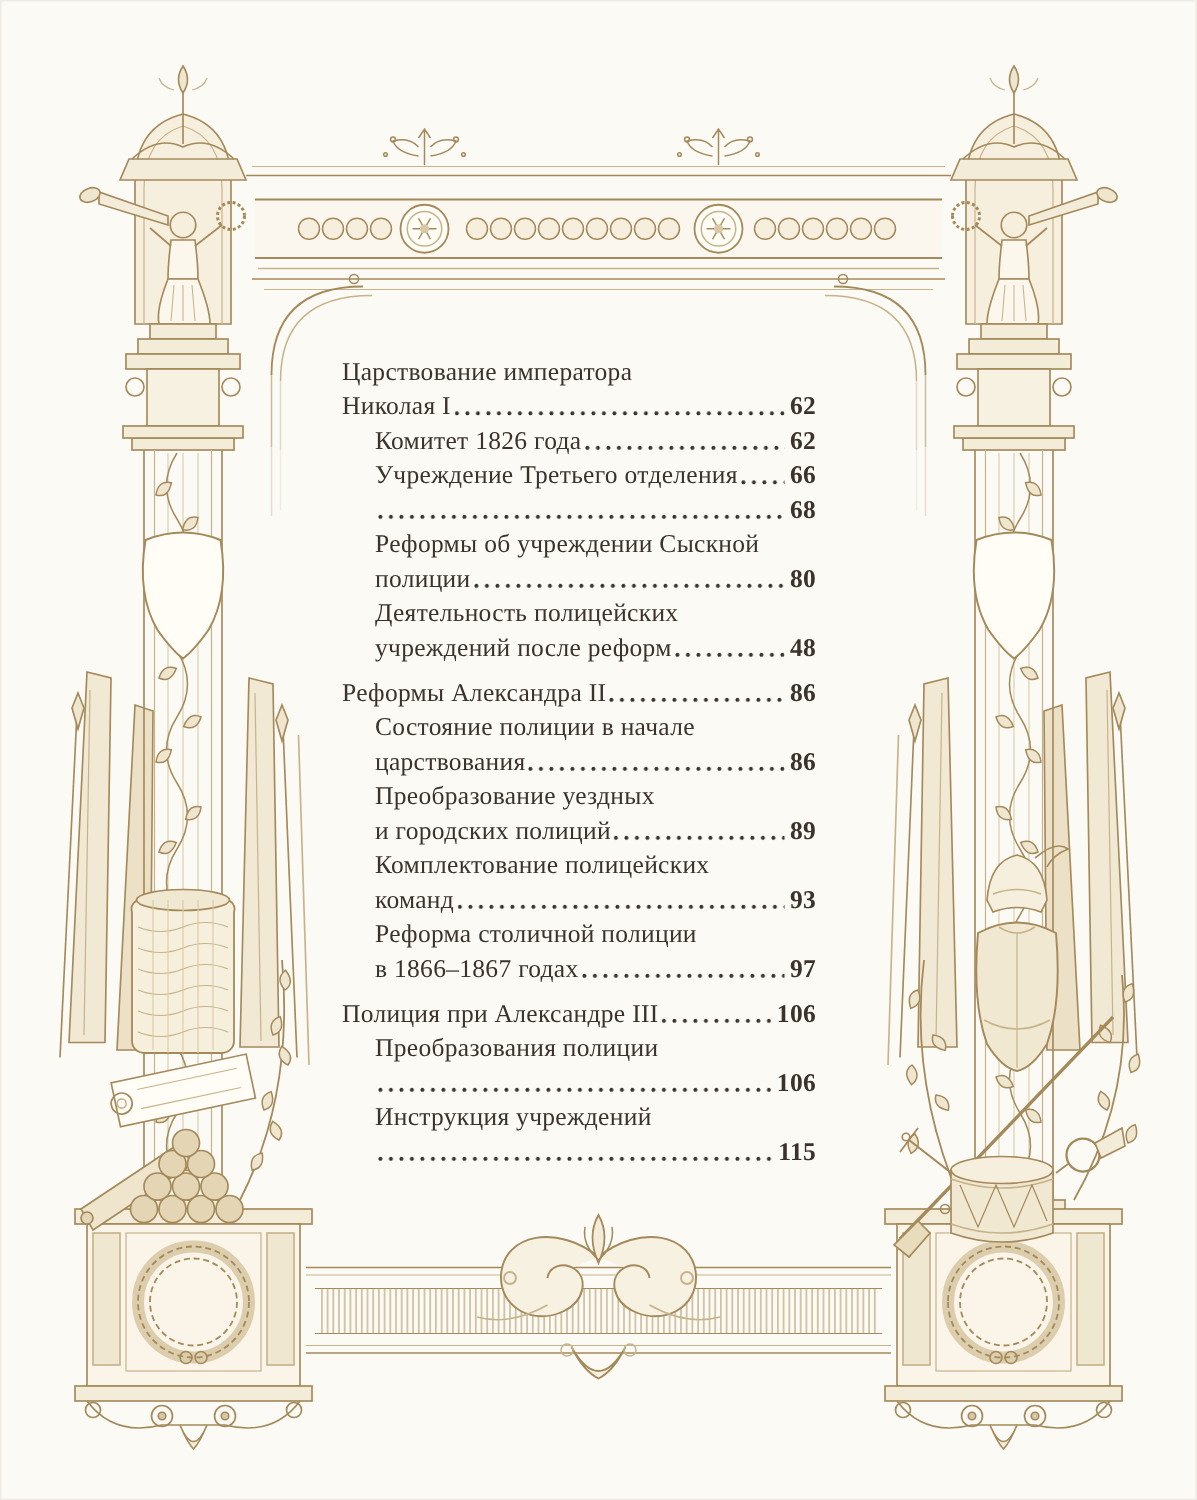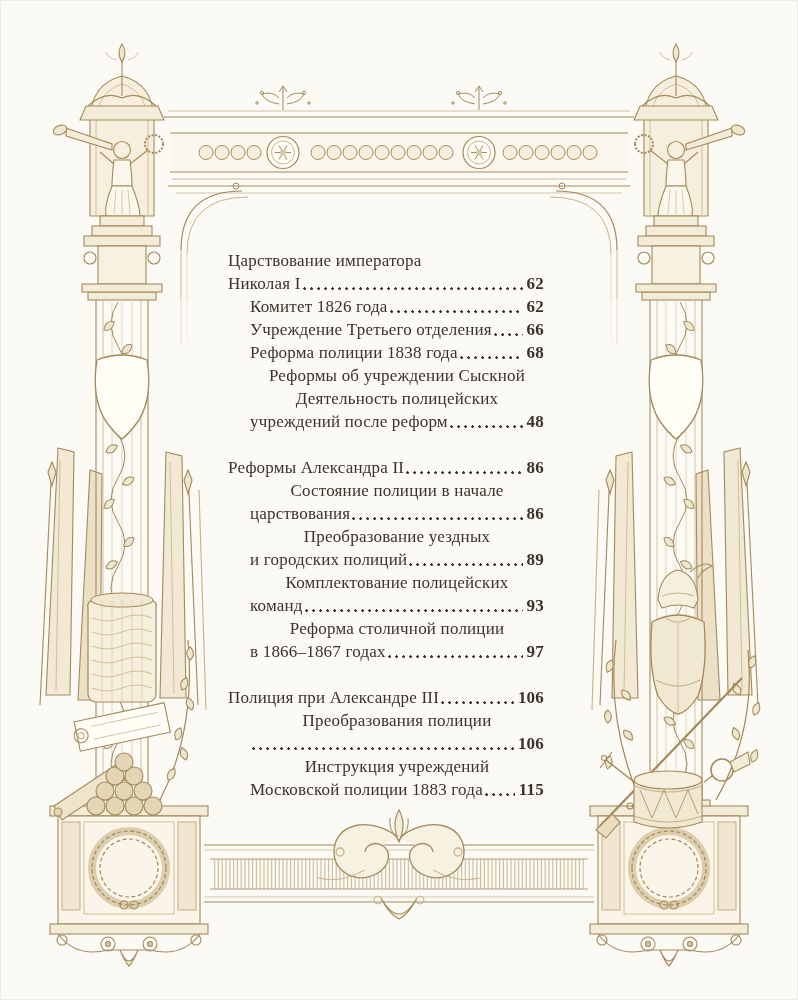--- a/index.html
+++ b/index.html
@@ -5,26 +5,26 @@
   html,body{margin:0;padding:0;}
   body{
     width:798px;height:1000px;position:relative;overflow:hidden;
     background:#fcfaf5;
     font-family:"Liberation Serif", serif;
   }
   .page{position:absolute;inset:0;box-shadow:inset 0 0 0 1px #edebe4;}
   #frame-svg{position:absolute;left:0;top:0;}
   
   .toc{
-    position:absolute;left:228px;top:249px;width:316px;
+    position:absolute;left:228px;top:236px;width:316px;
     color:#3a322b;font-size:17px;letter-spacing:.2px;
   }
-  .entry.l0{margin-top:23px;}
+  .entry.l0{margin-top:7px;}
   .entry.l0:first-child{margin-top:0;}
-  .entry.l1 .line{padding-left:22px;justify-content:center;}
+  .entry.l1 .line{padding-left:22px;}
   .line{display:flex;align-items:baseline;line-height:23px;height:23px;white-space:nowrap;}
   .dots{
     flex:1;min-width:10px;height:5px;align-self:flex-end;margin:0 0 4px 2px;
     background-image:radial-gradient(circle at 1.6px 2.6px,#3a322b 1.15px,rgba(0,0,0,0) 1.5px);
     background-size:7px 5px;background-repeat:repeat-x;background-position:0 0;
   }
   .pg{padding-left:4px;font-weight:bold;}
 </style>
 </head>
 <body>
@@ -335,29 +335,33 @@
       </div>
       <div class="entry l1">
         <div class="line">
           <span>Учреждение Третьего отделения</span>
           <span class="dots"></span>
           <span class="pg">66</span>
         </div>
       </div>
       <div class="entry l1">
         <div class="line">
-          <span>Реформа полиции 1838 года</span>
           <span class="dots"></span>
           <span class="pg">68</span>
         </div>
       </div>
       <div class="entry l1">
         <div class="line">
           <span>Реформы об учреждении Сыскной</span>
         </div>
+        <div class="line">
+          <span>полиции</span>
+          <span class="dots"></span>
+          <span class="pg">80</span>
+        </div>
       </div>
       <div class="entry l1">
         <div class="line">
           <span>Деятельность полицейских</span>
         </div>
         <div class="line">
           <span>учреждений после реформ</span>
           <span class="dots"></span>
           <span class="pg">48</span>
         </div>
@@ -423,20 +427,19 @@
         <div class="line">
           <span class="dots"></span>
           <span class="pg">106</span>
         </div>
       </div>
       <div class="entry l1">
         <div class="line">
           <span>Инструкция учреждений</span>
         </div>
         <div class="line">
-          <span>Московской полиции 1883 года</span>
           <span class="dots"></span>
           <span class="pg">115</span>
         </div>
       </div>
     </div>
 
 </div>
 
 </body></html>

